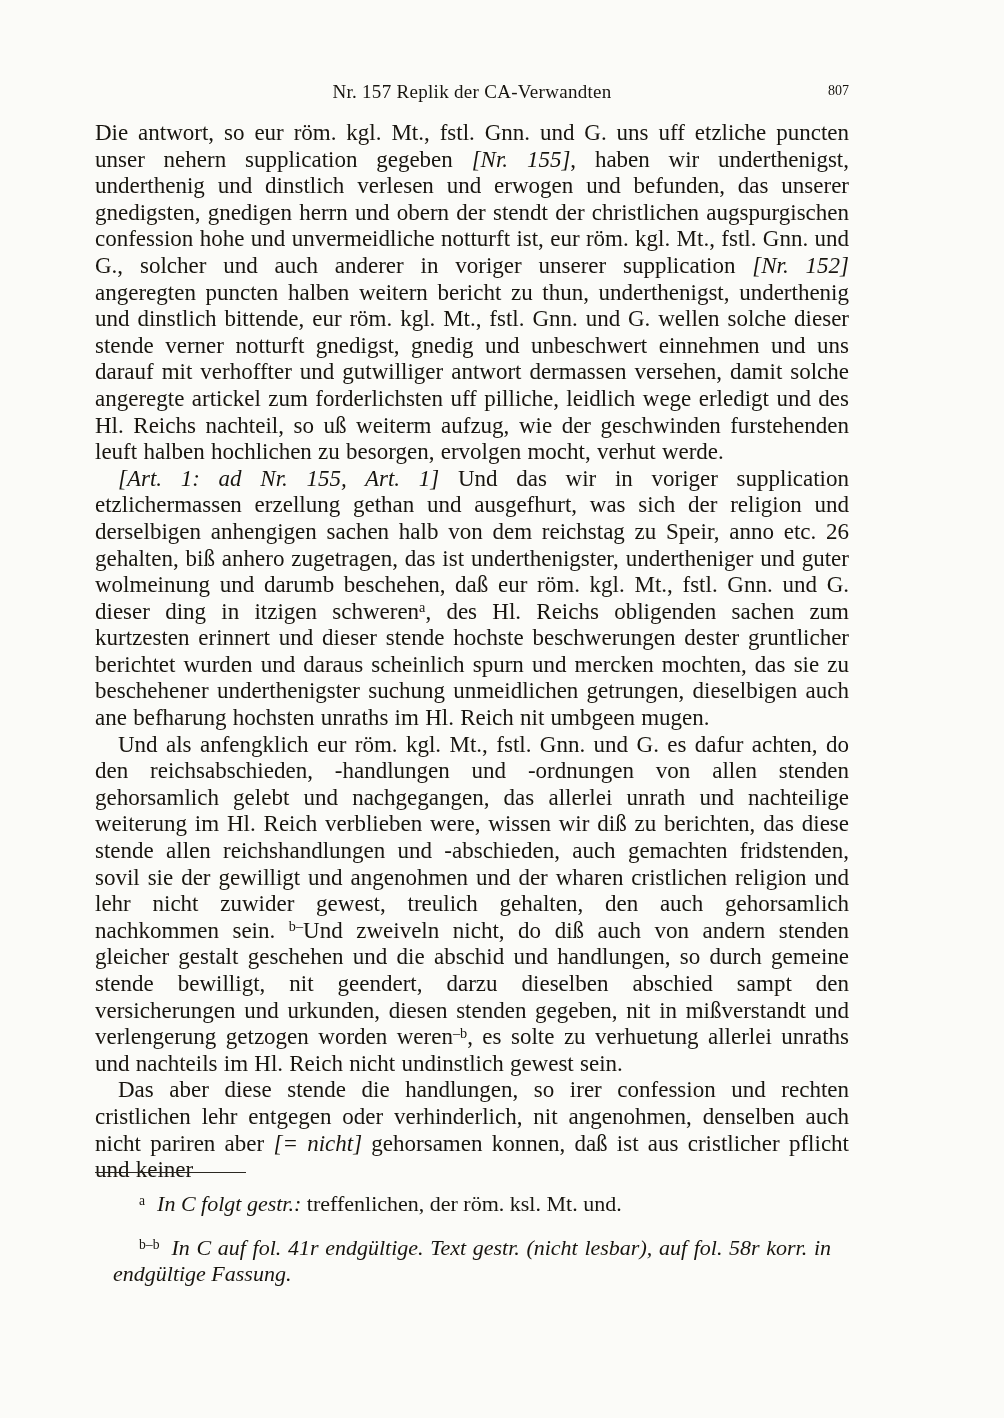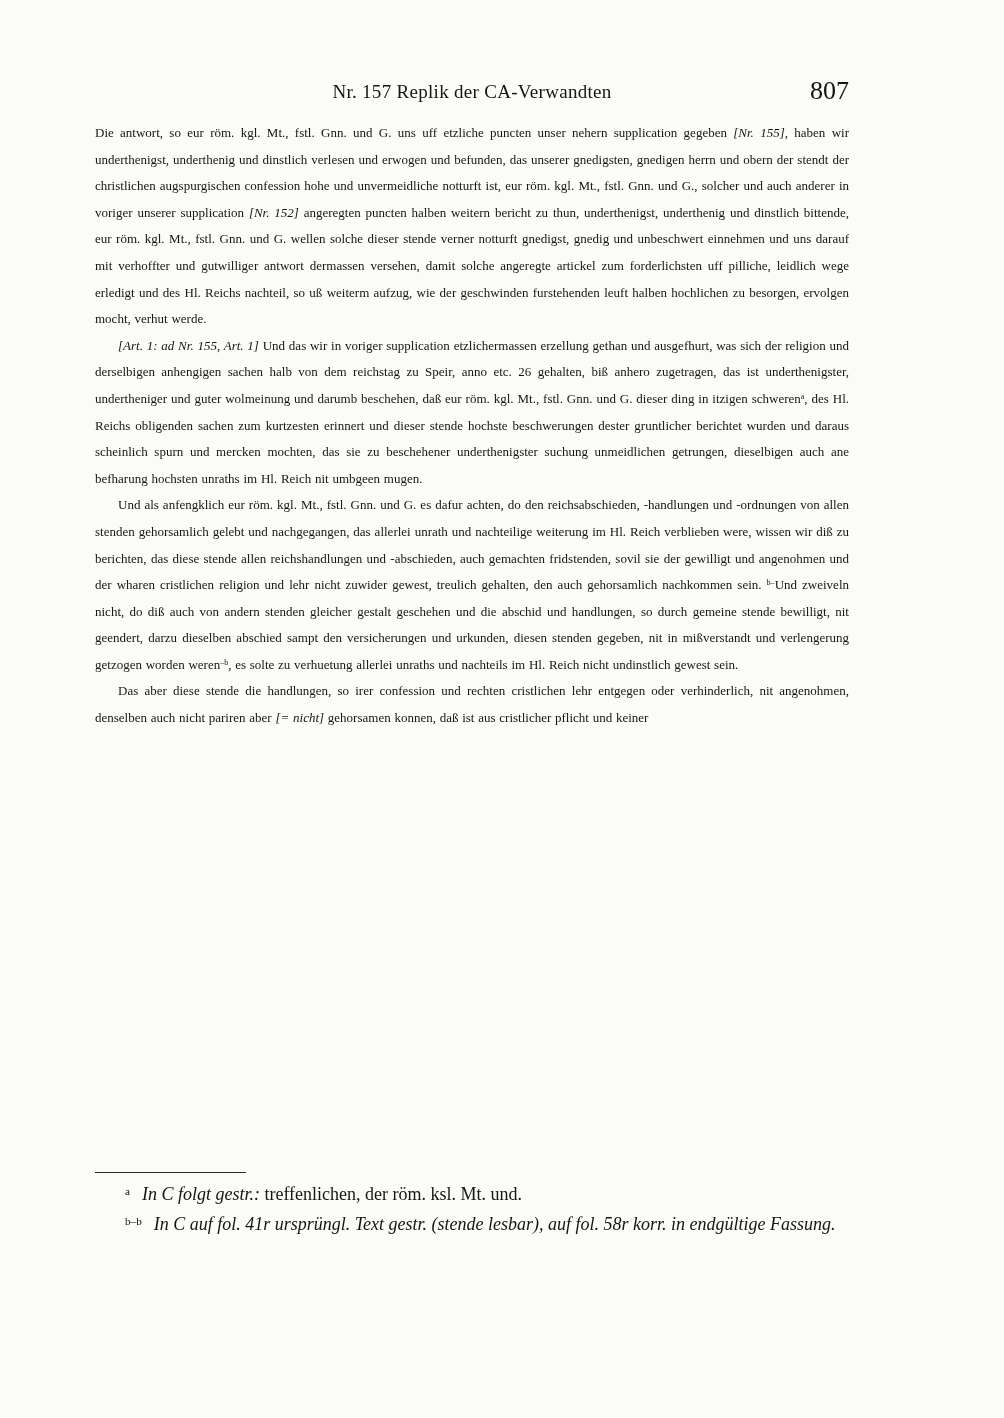--- a/index.html
+++ b/index.html
@@ -35,25 +35,25 @@
     position: absolute;
     left: 0;
     right: 0;
     text-align: center;
     letter-spacing: 0.3px;
   }
   .page-number {
     position: absolute;
     right: 0;
     top: -1px;
-    font-size: 26px;
+    font-size: 14px;
   }
   .body-text p {
     margin: 0;
-    font-size: 13px;
+    font-size: 23px;
     line-height: 26.6px;
     text-align: justify;
     word-spacing: 0.5px;
   }
   .body-text p.indent { text-indent: 23px; }
   em { font-style: italic; }
   sup {
     font-size: 0.62em;
     line-height: 0;
     vertical-align: baseline;
@@ -66,22 +66,22 @@
     top: 1172px;
     width: 754px;
   }
   .footnote-rule {
     width: 151px;
     height: 0;
     border-top: 1.7px solid #2b2822;
     margin-bottom: 8px;
   }
   .footnote {
-    margin: 4px;
-    font-size: 18px;
+    margin: 18px;
+    font-size: 22px;
     line-height: 26px;
     text-align: justify;
     text-indent: 26px;
   }
   .footnote .fn-marker { margin-right: 12px; }
 </style>
 </head>
 <body>
 
 <div class="page">
@@ -99,17 +99,17 @@
         <p class="para indent"><span>Und als anfengklich eur röm. kgl. Mt., fstl. Gnn. und G. es dafur achten, do den reichsabschieden, -handlungen und -ordnungen von allen stenden gehorsamlich gelebt und nachgegangen, das allerlei unrath und nachteilige weiterung im Hl. Reich verblieben were, wissen wir diß zu berichten, das diese stende allen reichshandlungen und -abschieden, auch gemachten fridstenden, sovil sie der gewilligt und angenohmen und der wharen cristlichen religion und lehr nicht zuwider gewest, treulich gehalten, den auch gehorsamlich nachkommen sein. </span><sup>b–</sup><span>Und zweiveln nicht, do diß auch von andern stenden gleicher gestalt geschehen und die abschid und handlungen, so durch gemeine stende bewilligt, nit geendert, darzu dieselben abschied sampt den versicherungen und urkunden, diesen stenden gegeben, nit in mißverstandt und verlengerung getzogen worden weren</span><sup>–b</sup><span>, es solte zu verhuetung allerlei unraths und nachteils im Hl. Reich nicht undinstlich gewest sein.</span></p>
         <p class="para indent"><span>Das aber diese stende die handlungen, so irer confession und rechten cristlichen lehr entgegen oder verhinderlich, nit angenohmen, denselben auch nicht pariren aber </span><em>[= nicht]</em><span> gehorsamen konnen, daß ist aus cristlicher pflicht und keiner</span></p>
       </main>
 
   </div>
 
   <footer class="footnotes">
     <div class="footnote-rule"></div>
     <div id="footnotes">
         <p class="footnote"><sup class="fn-marker">a</sup><em>In C folgt gestr.: </em><span>treffenlichen, der röm. ksl. Mt. und.</span></p>
-        <p class="footnote"><sup class="fn-marker">b–b</sup><em>In C auf fol. 41r ursprüngl. Text gestr. (stende lesbar), auf fol. 58r korr. in endgültige Fassung.</em></p>
+        <p class="footnote"><sup class="fn-marker">b–b</sup><em>In C auf fol. 41r endgültige. Text gestr. (nicht lesbar), auf fol. 58r korr. in endgültige Fassung.</em></p>
       </div>
   </footer>
 
 </div>
 
 </body></html>

